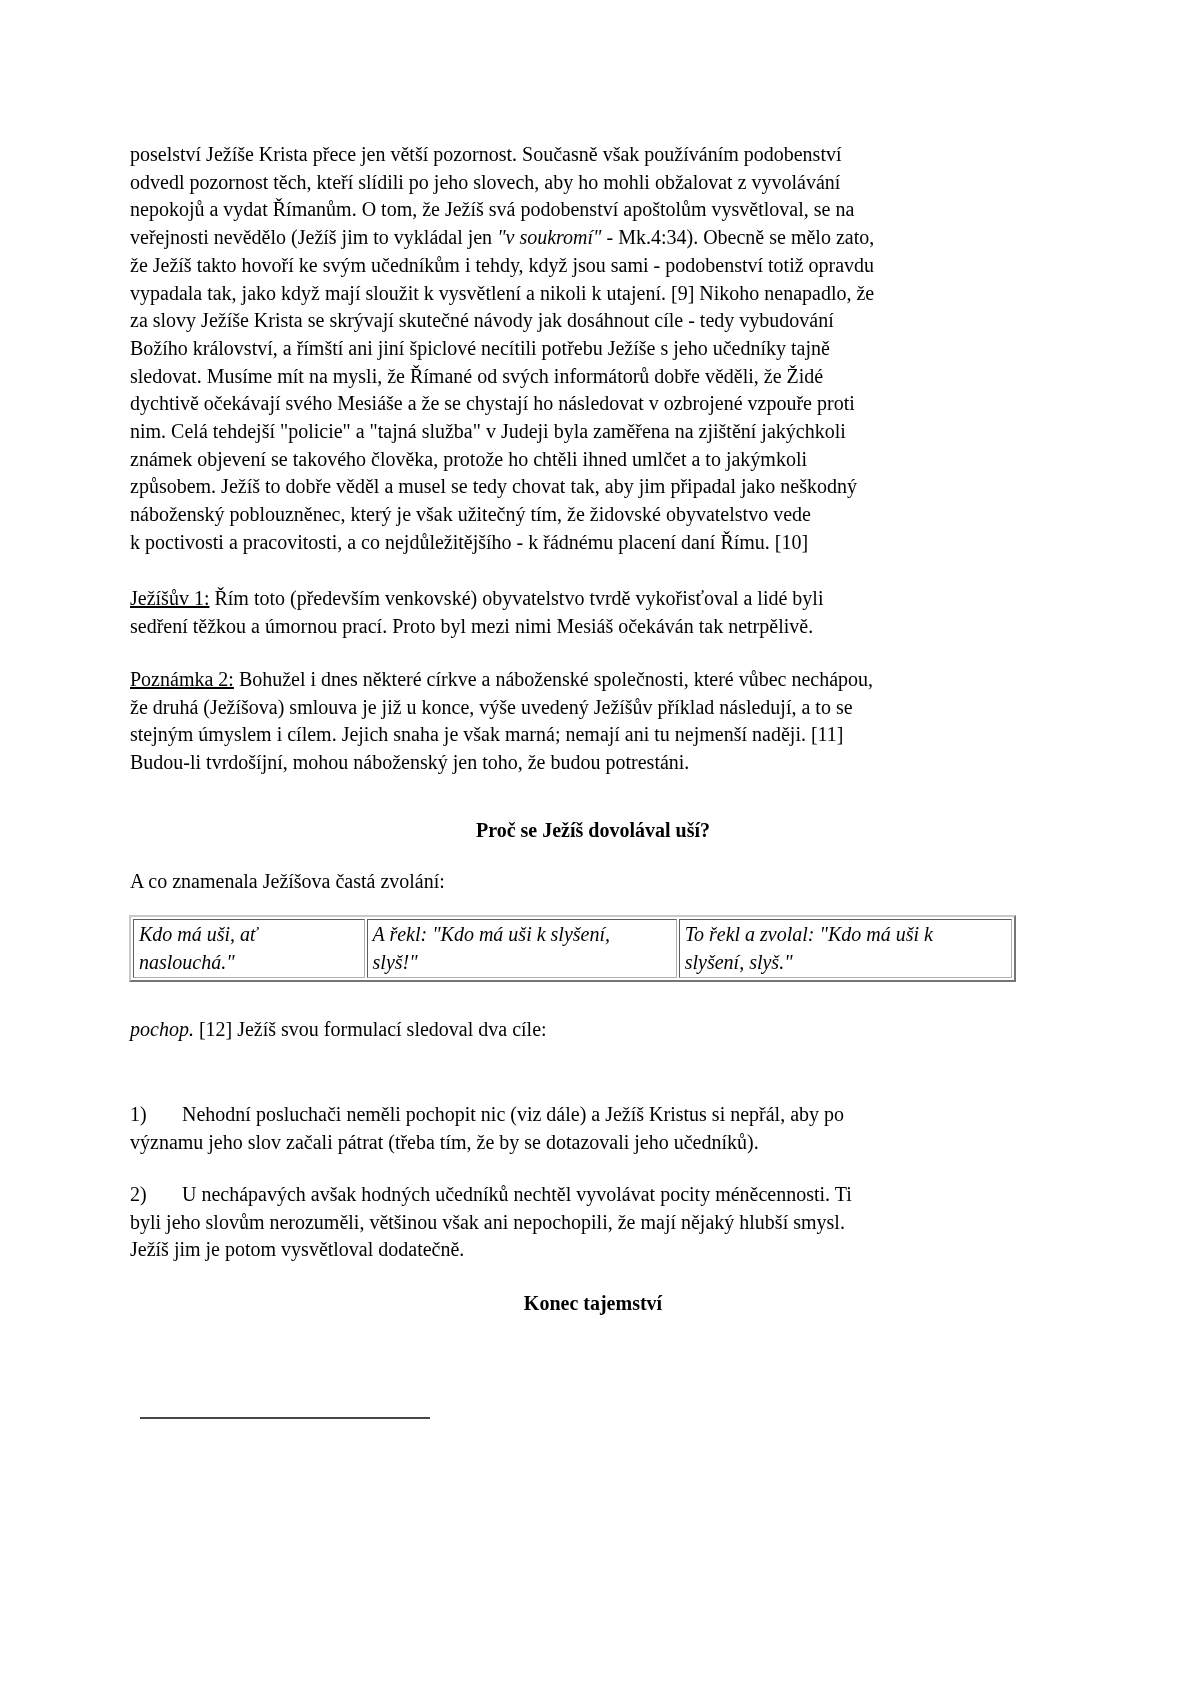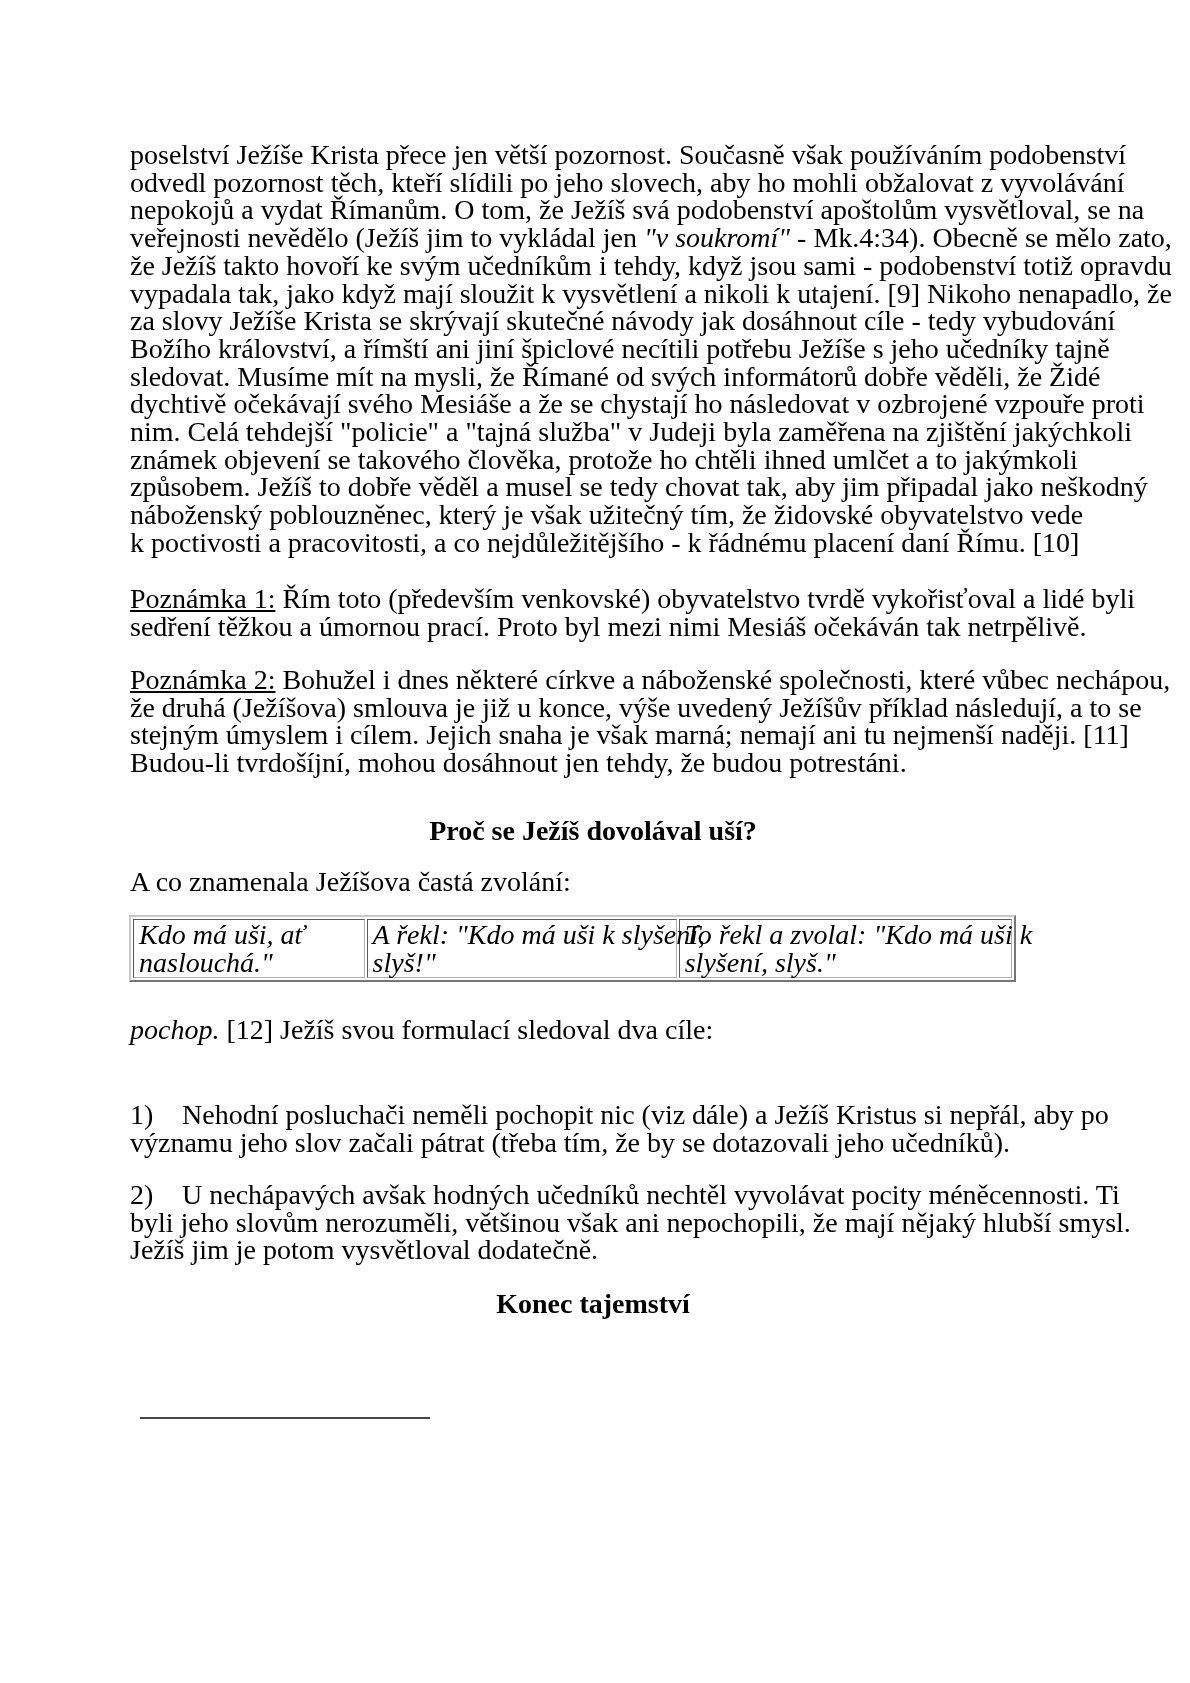--- a/index.html
+++ b/index.html
@@ -3,21 +3,21 @@
 <meta charset="utf-8">
 <style>
   * { margin:0; padding:0; box-sizing:border-box; }
   html,body { background:#ffffff; }
   .page {
     position:relative;
     width:1190px; height:1683px;
     background:#ffffff;
     color:#000000;
     font-family:"Liberation Serif","DejaVu Serif",serif;
-    font-size:28px;
+    font-size:20px;
     line-height:27.7px;
     overflow:hidden;
   }
   .block { position:absolute; left:130px; width:926px; }
   .line  { white-space:pre; }
   .it    { font-style:italic; }
   .un    { text-decoration:underline; }
   .num   { display:inline-block; width:52px; }
   .heading { font-weight:bold; text-align:center; white-space:pre; }
 
@@ -72,29 +72,29 @@
       <div class="line"><span>sledovat. Musíme mít na mysli, že Římané od svých informátorů dobře věděli, že Židé</span></div>
       <div class="line"><span>dychtivě očekávají svého Mesiáše a že se chystají ho následovat v ozbrojené vzpouře proti</span></div>
       <div class="line"><span>nim. Celá tehdejší "policie" a "tajná služba" v Judeji byla zaměřena na zjištění jakýchkoli</span></div>
       <div class="line"><span>známek objevení se takového člověka, protože ho chtěli ihned umlčet a to jakýmkoli</span></div>
       <div class="line"><span>způsobem. Ježíš to dobře věděl a musel se tedy chovat tak, aby jim připadal jako neškodný</span></div>
       <div class="line"><span>náboženský poblouzněnec, který je však užitečný tím, že židovské obyvatelstvo vede</span></div>
       <div class="line"><span>k poctivosti a pracovitosti, a co nejdůležitějšího - k řádnému placení daní Římu. [10]</span></div>
     </div>
 
   <div class="block" id="note1">
-      <div class="line"><span class="un">Poznámka 1:</span><span> Řím toto (především venkovské) obyvatelstvo tvrdě vykořisťoval a lidé byli</span></div>
+      <div class="line"><span class="un">Ježíšův 1:</span><span> Řím toto (především venkovské) obyvatelstvo tvrdě vykořisťoval a lidé byli</span></div>
       <div class="line"><span>sedření těžkou a úmornou prací. Proto byl mezi nimi Mesiáš očekáván tak netrpělivě.</span></div>
     </div>
 
   <div class="block" id="note2">
       <div class="line"><span class="un">Poznámka 2:</span><span> Bohužel i dnes některé církve a náboženské společnosti, které vůbec nechápou,</span></div>
       <div class="line"><span>že druhá (Ježíšova) smlouva je již u konce, výše uvedený Ježíšův příklad následují, a to se</span></div>
       <div class="line"><span>stejným úmyslem i cílem. Jejich snaha je však marná; nemají ani tu nejmenší naději. [11]</span></div>
-      <div class="line"><span>Budou-li tvrdošíjní, mohou dosáhnout jen tehdy, že budou potrestáni.</span></div>
+      <div class="line"><span>Budou-li tvrdošíjní, mohou náboženský jen toho, že budou potrestáni.</span></div>
     </div>
 
   <div class="block heading" id="heading1">Proč se Ježíš dovolával uší?</div>
 
   <div class="block" id="intro">
       <div class="line"><span>A co znamenala Ježíšova častá zvolání:</span></div>
     </div>
 
   <table class="quotes">
     <tbody>

